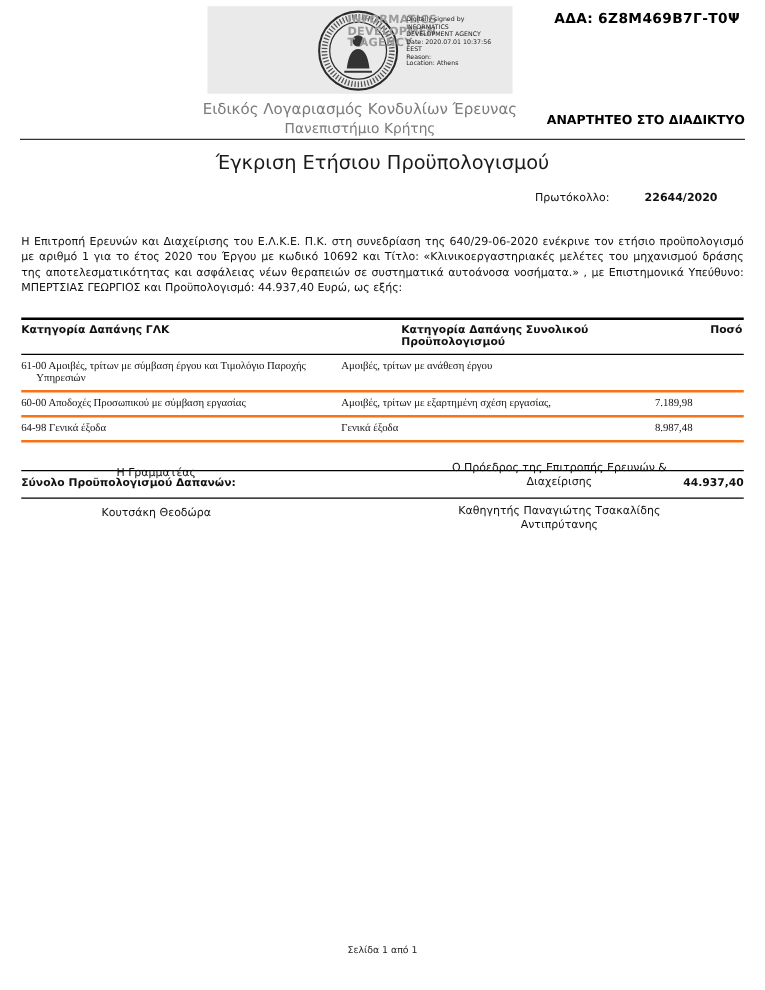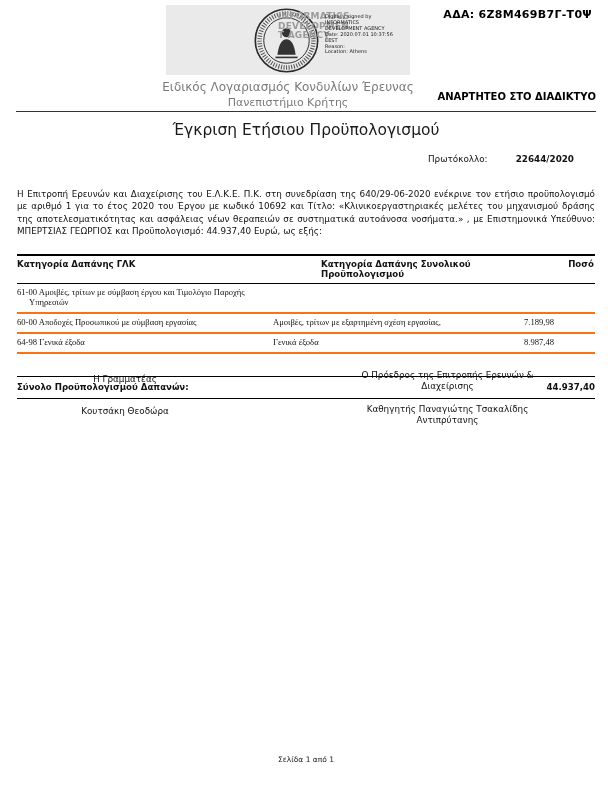--- a/index.html
+++ b/index.html
@@ -102,20 +102,21 @@
   <div class="body-text">Η Επιτροπή Ερευνών και Διαχείρισης του Ε.Λ.Κ.Ε. Π.Κ. στη συνεδρίαση της 640/29-06-2020 ενέκρινε τον ετήσιο προϋπολογισμό με αριθμό 1 για το έτος 2020 του Έργου με κωδικό 10692 και Τίτλο: «Κλινικοεργαστηριακές μελέτες του μηχανισμού δράσης της αποτελεσματικότητας και ασφάλειας νέων θεραπειών σε συστηματικά αυτοάνοσα νοσήματα.» , με Επιστημονικά Υπεύθυνο: ΜΠΕΡΤΣΙΑΣ ΓΕΩΡΓΙΟΣ και Προϋπολογισμό: 44.937,40 Ευρώ, ως εξής:</div>
 
   <div class="table">
     <div class="t-head">
       <div class="c1">Κατηγορία Δαπάνης ΓΛΚ</div>
       <div class="c2">Κατηγορία Δαπάνης Συνολικού Προϋπολογισμού</div>
       <div class="c3">Ποσό</div>
     </div>
     <div class="t-row">
       <div class="c1">61-00 Αμοιβές, τρίτων με σύμβαση έργου και Τιμολόγιο Παροχής Υπηρεσιών</div>
+      <div class="c2">Αμοιβές, τρίτων με ανάθεση έργου</div>
     </div>
     <div class="t-row">
       <div class="c1">60-00 Αποδοχές Προσωπικού με σύμβαση εργασίας</div>
       <div class="c2">Αμοιβές, τρίτων με εξαρτημένη σχέση εργασίας,</div>
       <div class="c3">7.189,98</div>
     </div>
     <div class="t-row">
       <div class="c1">64-98 Γενικά έξοδα</div>
       <div class="c2">Γενικά έξοδα</div>
       <div class="c3">8.987,48</div>

